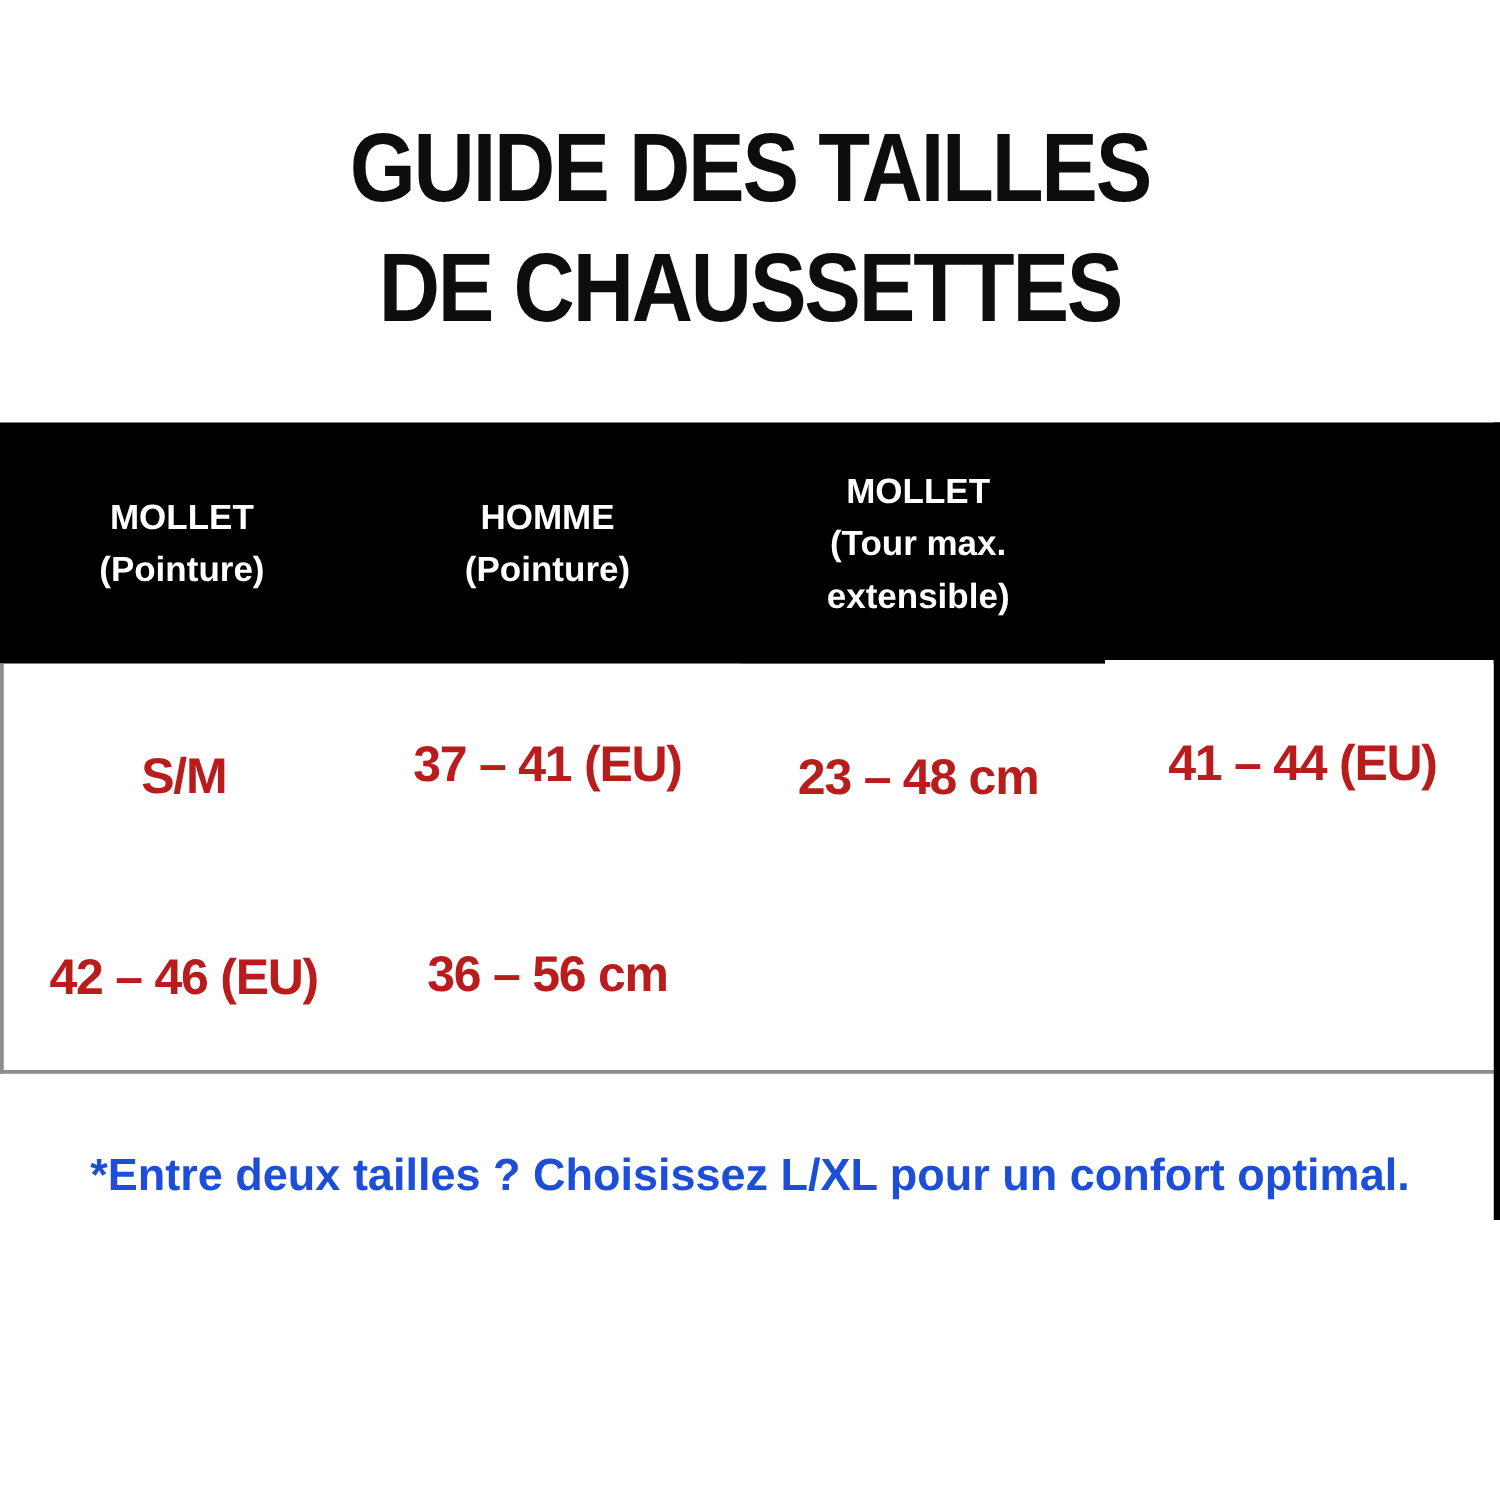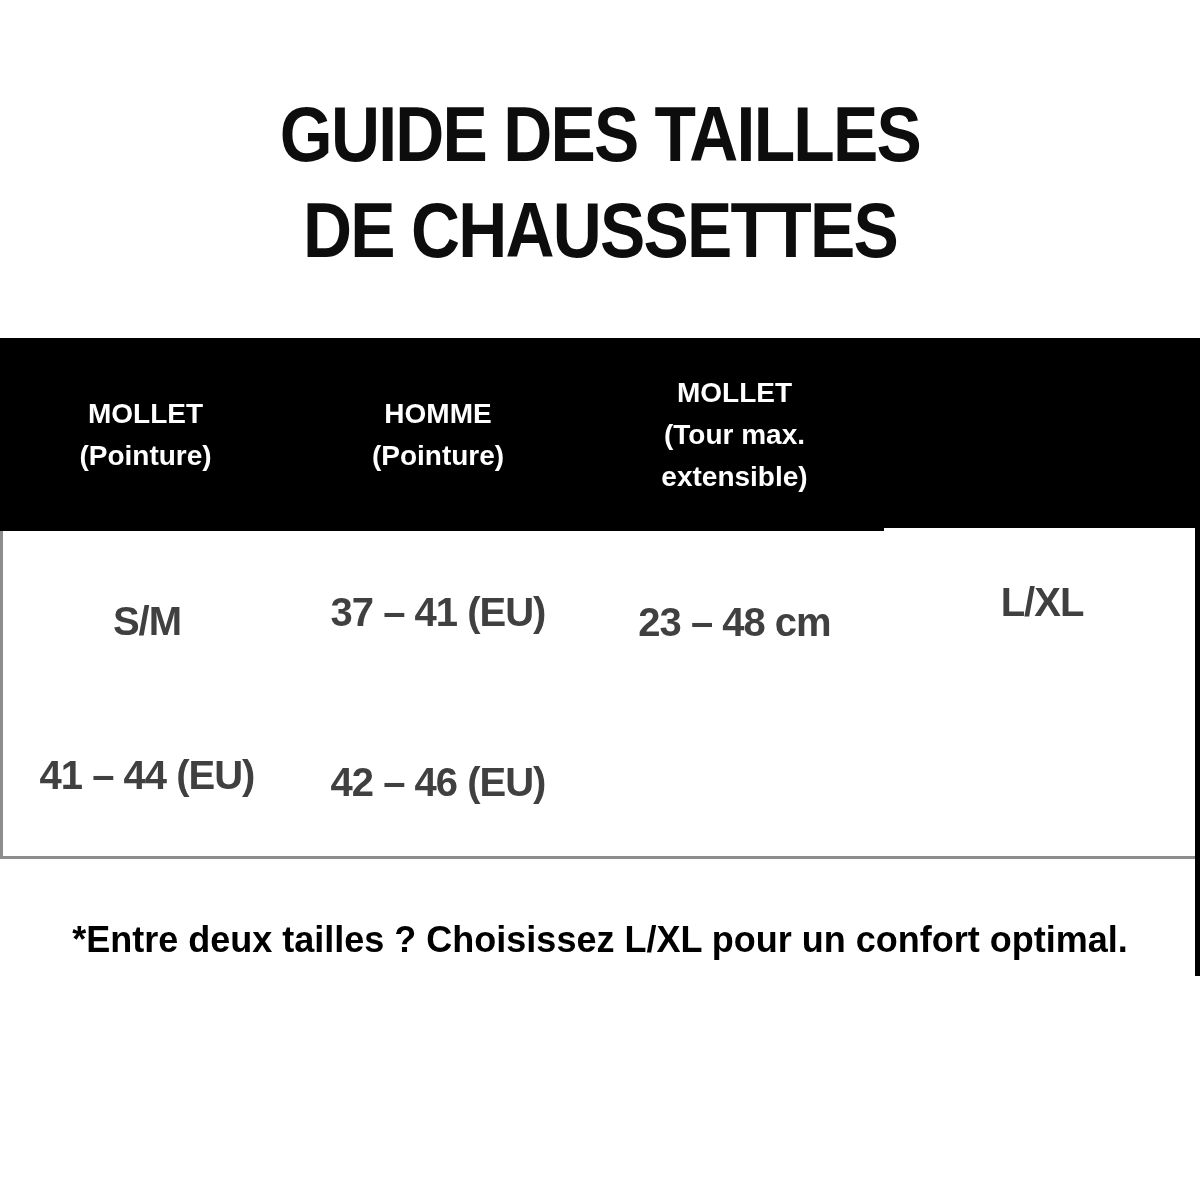--- a/index.html
+++ b/index.html
@@ -76,21 +76,21 @@
     grid-template-columns: 288px 294px 299px 316px;
     grid-template-rows: 164px 164px;
   }
   .cell {
     display: flex;
     align-items: center;
     justify-content: center;
     font-size: 40px;
     font-weight: 700;
     letter-spacing: -1px;
-    color: #404040;
+    color: #b91c1c;
     white-space: nowrap;
   }
   .r1.c1 { transform: translateY(8px); }
   .r1.c2 { transform: translateY(7px); }
   .r1.c3 { transform: translateY(-1px); }
   .r1.c4 { transform: translateY(9px); }
   .r2.c1 { transform: translateY(-11px); }
   .r2.c2 { transform: translateY(-2px); }
   .r2.c3 { transform: translateY(5px); }
   .r2.c4 { transform: translateY(3px); }
@@ -109,21 +109,21 @@
   .note {
     position: absolute;
     top: 916px;
     left: 0;
     width: 1200px;
     margin: 0;
     text-align: center;
     font-size: 36px;
     font-weight: 700;
     line-height: 48px;
-    color: #000000;
+    color: #1d4ed8;
   }
 </style>
 </head>
 <body>
 
 <div class="canvas">
 
   <h1 class="title">
     <span class="t-line">GUIDE DES TAILLES</span>
     <span class="t-line">DE CHAUSSETTES</span>
@@ -141,22 +141,22 @@
 
   <div class="seam seam-a"></div>
   <div class="seam seam-b"></div>
   <div class="seam seam-w"></div>
   <div class="seam seam-c"></div>
 
   <div class="tbody">
     <div class="cell r1 c1">S/M</div>
     <div class="cell r1 c3">37 – 41 (EU)</div>
     <div class="cell r1 c4">23 – 48 cm</div>
-    <div class="cell r2 c1">L/XL</div>
     <div class="cell r2 c2">41 – 44 (EU)</div>
     <div class="cell r2 c3">42 – 46 (EU)</div>
+    <div class="cell r2 c4">36 – 56 cm</div>
   </div>
 
   <div class="right-bar"></div>
 
   <p class="note">*Entre deux tailles ? Choisissez L/XL pour un confort optimal.</p>
 
 </div>
 
 </body></html>

